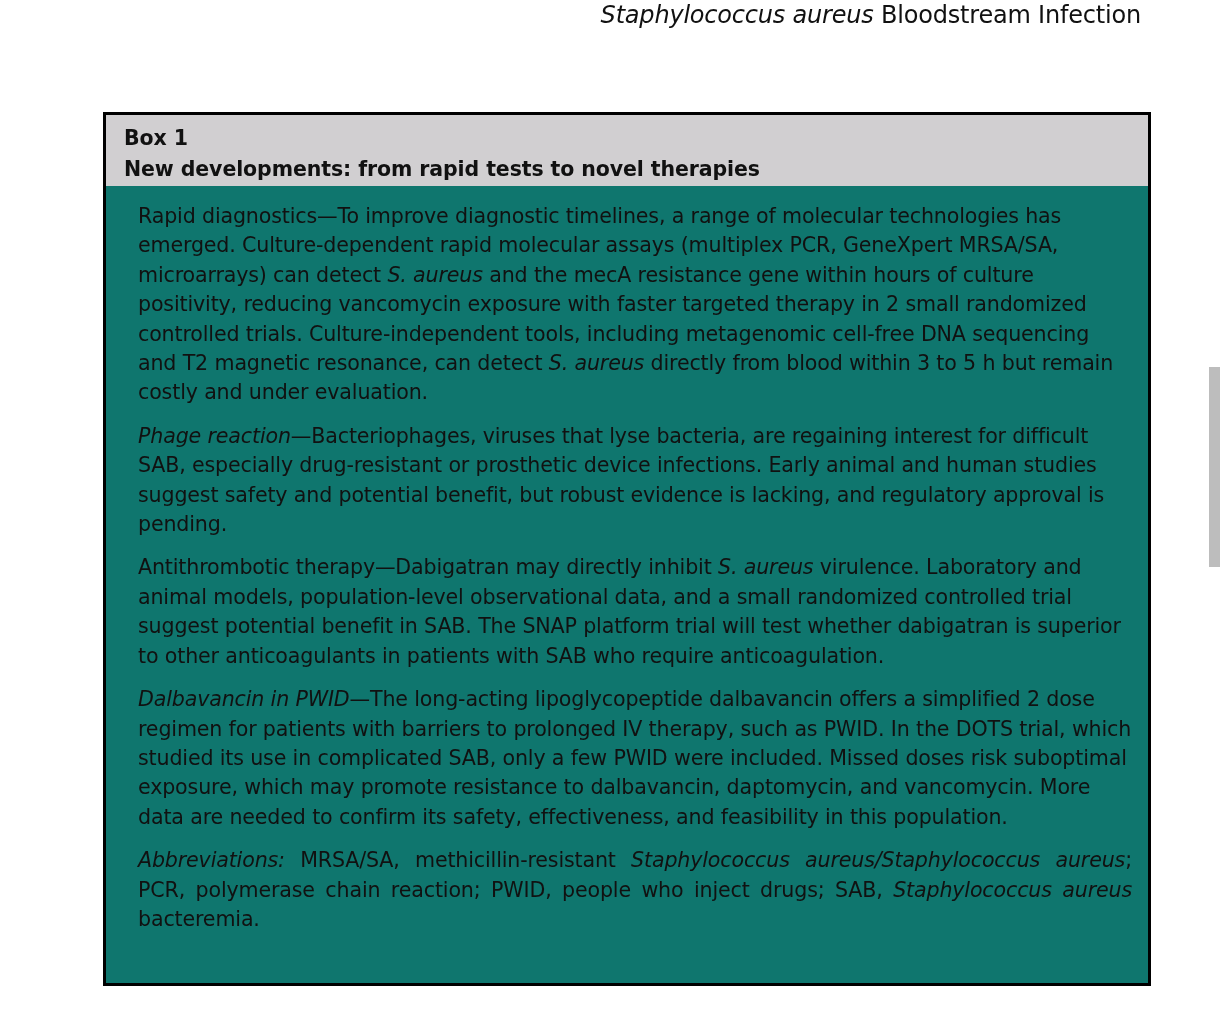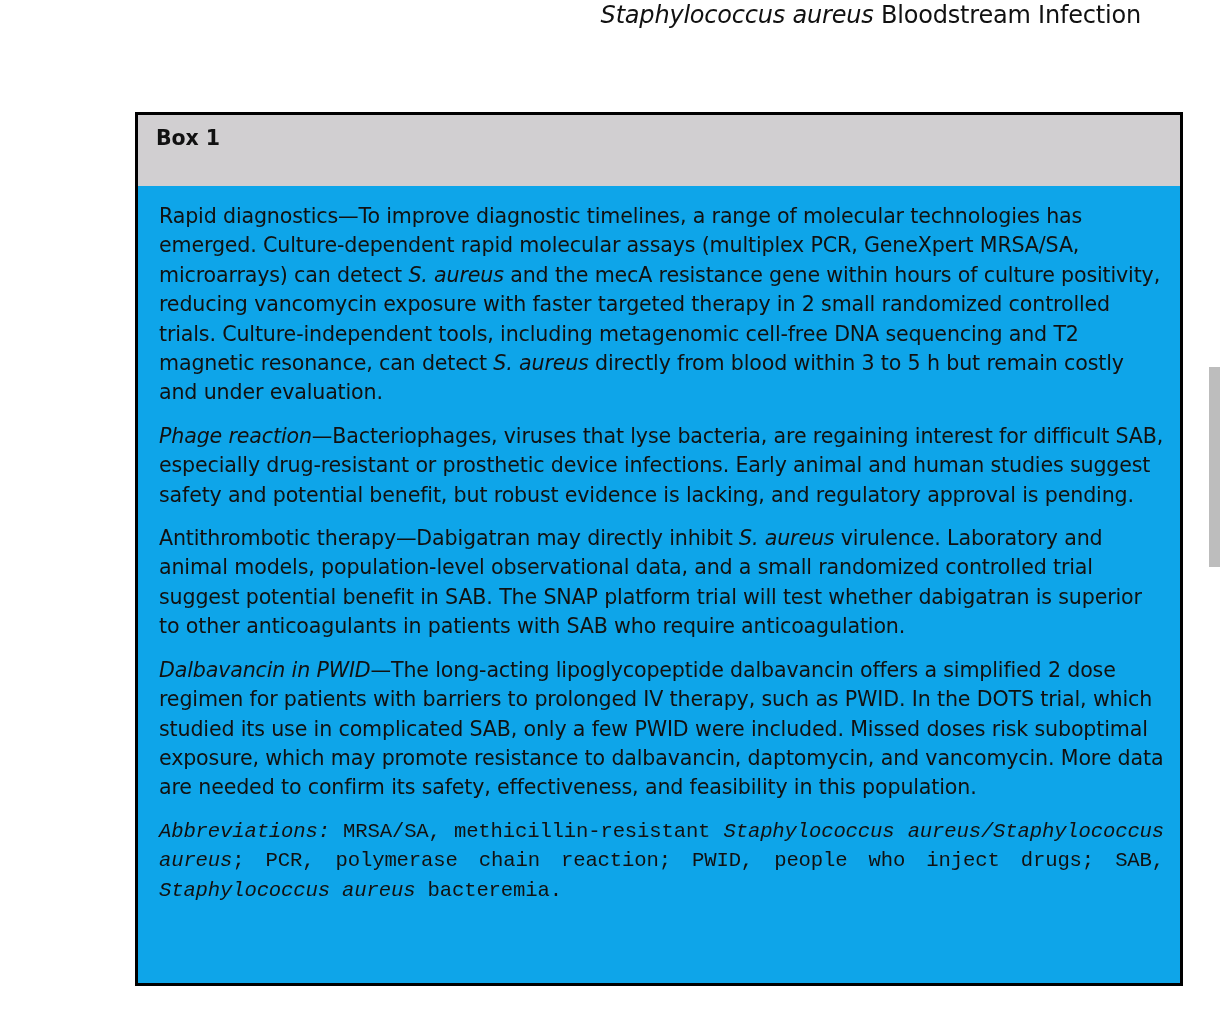--- a/index.html
+++ b/index.html
@@ -25,38 +25,37 @@
       letter-spacing: -0.2px;
     }
     .running-header i { font-style: italic; }
     .box {
       position: absolute;
       left: 103px;
       top: 112px;
       width: 1042px;
       height: 868px;
       border: 3px solid #000000;
-      background: #0ea5e9;
-      margin-left: 32px;
+      background: #0f766e;
     }
     .box-head {
       background: #d1cfd1;
       padding: 8px 18px 6px 18px;
       height: 57px;
       box-sizing: border-box;
       height: 71px;
     }
     .box-label, .box-title {
       font-weight: bold;
       font-size: 20.5px;
       line-height: 31px;
       letter-spacing: -0.1px;
     }
     .box-body {
-      padding: 16px 16px 0 21px;
+      padding: 16px 16px 0 32px;
     }
     .para {
       font-size: 20.6px;
       line-height: 29.4px;
       margin: 0 0 14px 0;
       letter-spacing: -0.15px;
     }
     .para i { font-style: italic; }
     .scrollbar {
       position: absolute;
@@ -68,29 +67,30 @@
     }
   </style>
 </head>
 <body>
 
 <div class="running-header"><i>Staphylococcus aureus</i><span> Bloodstream Infection</span></div>
 
 <div class="box">
   <div class="box-head">
     <div class="box-label">Box 1</div>
+    <div class="box-title">New developments: from rapid tests to novel therapies</div>
   </div>
   <div class="box-body">
 
     <p class="para"><span>Rapid diagnostics</span><span>—To improve diagnostic timelines, a range of molecular technologies has emerged. Culture-dependent rapid molecular assays (multiplex PCR, GeneXpert MRSA/SA, microarrays) can detect </span><i>S. aureus</i><span> and the mecA resistance gene within hours of culture positivity, reducing vancomycin exposure with faster targeted therapy in 2 small randomized controlled trials. Culture-independent tools, including metagenomic cell-free DNA sequencing and T2 magnetic resonance, can detect </span><i>S. aureus</i><span> directly from blood within 3 to 5 h but remain costly and under evaluation.</span></p>
 
     <p class="para"><i>Phage reaction</i><span>—Bacteriophages, viruses that lyse bacteria, are regaining interest for difficult SAB, especially drug-resistant or prosthetic device infections. Early animal and human studies suggest safety and potential benefit, but robust evidence is lacking, and regulatory approval is pending.</span></p>
 
     <p class="para"><span>Antithrombotic therapy</span><span>—Dabigatran may directly inhibit </span><i>S. aureus</i><span> virulence. Laboratory and animal models, population-level observational data, and a small randomized controlled trial suggest potential benefit in SAB. The SNAP platform trial will test whether dabigatran is superior to other anticoagulants in patients with SAB who require anticoagulation.</span></p>
 
     <p class="para"><i>Dalbavancin in PWID</i><span>—The long-acting lipoglycopeptide dalbavancin offers a simplified 2 dose regimen for patients with barriers to prolonged IV therapy, such as PWID. In the DOTS trial, which studied its use in complicated SAB, only a few PWID were included. Missed doses risk suboptimal exposure, which may promote resistance to dalbavancin, daptomycin, and vancomycin. More data are needed to confirm its safety, effectiveness, and feasibility in this population.</span></p>
 
-    <p class="para" style="text-align: justify; font-family: Liberation Mono, monospace;"><i>Abbreviations:</i><span> MRSA/SA, methicillin-resistant </span><i>Staphylococcus aureus/Staphylococcus aureus</i><span>; PCR, polymerase chain reaction; PWID, people who inject drugs; SAB, </span><i>Staphylococcus aureus</i><span> bacteremia.</span></p>
+    <p class="para" style="text-align: justify;"><i>Abbreviations:</i><span> MRSA/SA, methicillin-resistant </span><i>Staphylococcus aureus/Staphylococcus aureus</i><span>; PCR, polymerase chain reaction; PWID, people who inject drugs; SAB, </span><i>Staphylococcus aureus</i><span> bacteremia.</span></p>
 
   </div>
 </div>
 
 <div class="scrollbar"></div>
 
 </body></html>

